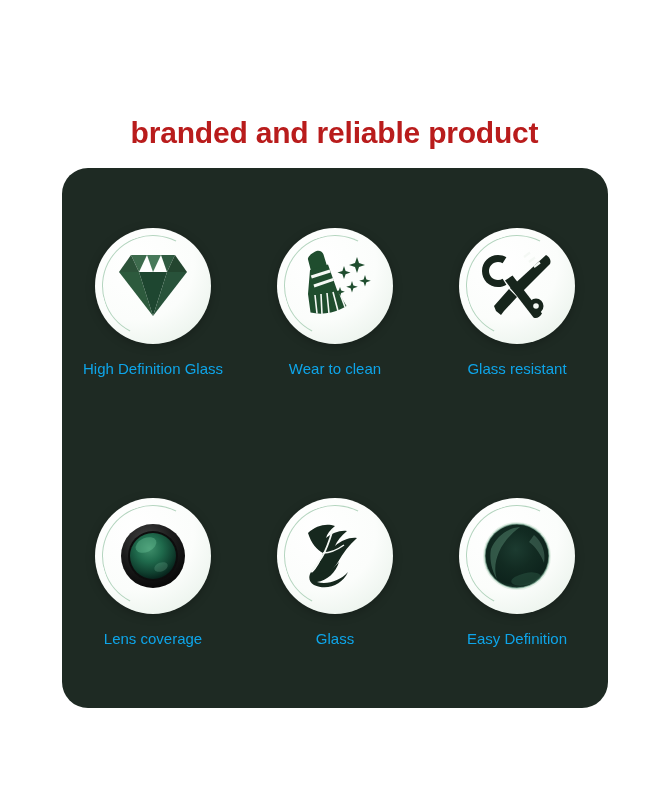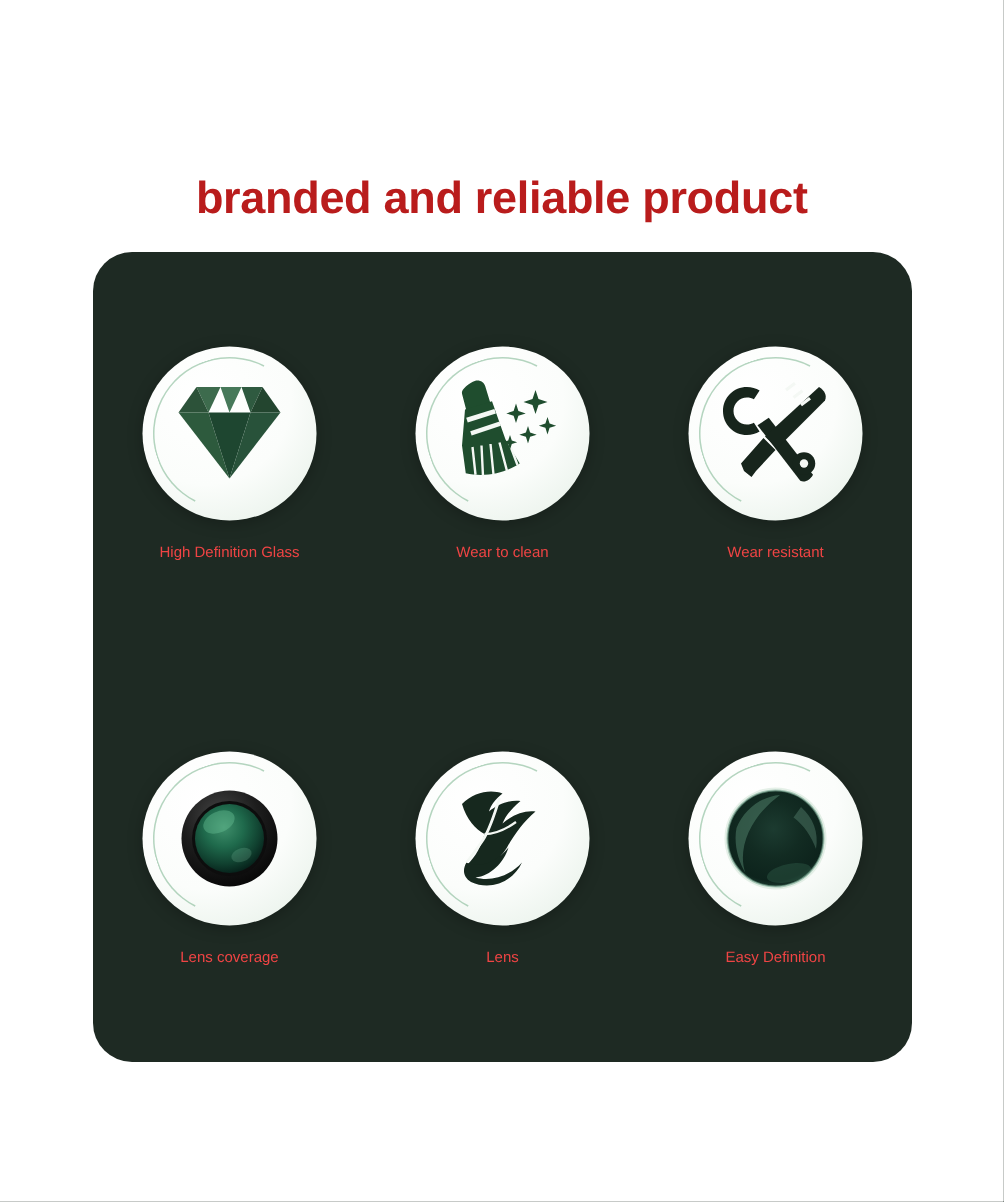--- a/index.html
+++ b/index.html
@@ -85,22 +85,22 @@
     border-right-color: transparent;
     border-bottom-color: transparent;
     transform: rotate(-18deg);
     pointer-events: none;
   }
 
   .icon-svg { display: block; }
 
   .feature-label {
     margin-top: 16px;
-    color: #ef4444;
-    font-size: 10px;
+    color: #0ea5e9;
+    font-size: 15px;
     line-height: 1.2;
     text-align: center;
     white-space: nowrap;
   }
 </style>
 </head>
 <body>
 
 <h1 id="page-title">branded and reliable product</h1>
 
@@ -154,21 +154,21 @@
             <path d="M25 29.5 L32.5 24.5 L62 62.5 C60 66 56.5 68 53.5 66.5 Z"></path>
 
             <path d="M66 4 C69.5 6 71.5 9.5 70 13 L38 45 L30 37 Z"></path>
             <path d="M44 6 L50 1.5 M49 11 L55 6.5 M54 16 L60 11.5" stroke="#f4f8f4" stroke-width="2.2" fill="none"></path>
             <path d="M29 38 L37 46 L24 60 L21 64 L16 60 L14 55 Z"></path>
             <circle cx="56" cy="55" r="7.5"></circle>
             <circle cx="56" cy="55" r="2.8" fill="#f4f8f4"></circle>
           </g>
         </svg>
       </div>
-      <div class="feature-label">Wear resistant</div>
+      <div class="feature-label">Glass resistant</div>
     </div>
 
     <div class="feature-cell">
       <div class="icon-circle">
         <svg class="icon-svg" width="66" height="66" viewBox="0 0 66 66">
           <defs>
             <radialGradient id="lensGlass" cx="42%" cy="34%" r="68%">
               <stop offset="0%" stop-color="#3f8f6b"></stop>
               <stop offset="42%" stop-color="#1f6a4c"></stop>
               <stop offset="78%" stop-color="#10402f"></stop>
@@ -194,21 +194,21 @@
       <div class="icon-circle">
         <svg class="icon-svg" width="70" height="66" viewBox="0 0 70 66">
           <g fill="#16281e">
             <path d="M8 10 C16 2 27 0 35 3 C30 7 27 11 26 15 C32 10 40 7 47 8 C41 13 37 18 35 23 C42 17 50 14 57 15 C49 22 43 30 38 39 C30 52 20 55 12 50 C17 45 21 38 23 30 C17 27 11 20 8 10 Z"></path>
             <path d="M11 49 C20 53 31 49 39 39 C36 49 27 58 17 59 C27 62 40 58 48 49 C42 62 27 68 14 62 C9 59 8 54 11 49 Z"></path>
           </g>
           <path d="M33 6 C30 16 27 26 22 34 C18 40 14 45 11 49" stroke="#f4f8f4" stroke-width="1.8" fill="none"></path>
           <path d="M23 30 C30 30 37 27 44 22" stroke="#f4f8f4" stroke-width="1.5" fill="none"></path>
         </svg>
       </div>
-      <div class="feature-label">Lens</div>
+      <div class="feature-label">Glass</div>
     </div>
 
     <div class="feature-cell">
       <div class="icon-circle">
         <svg class="icon-svg" width="70" height="70" viewBox="0 0 70 70">
           <defs>
             <radialGradient id="dropBody" cx="48%" cy="40%" r="66%">
               <stop offset="0%" stop-color="#1c3b30"></stop>
               <stop offset="45%" stop-color="#122b22"></stop>
               <stop offset="82%" stop-color="#0d231c"></stop>

